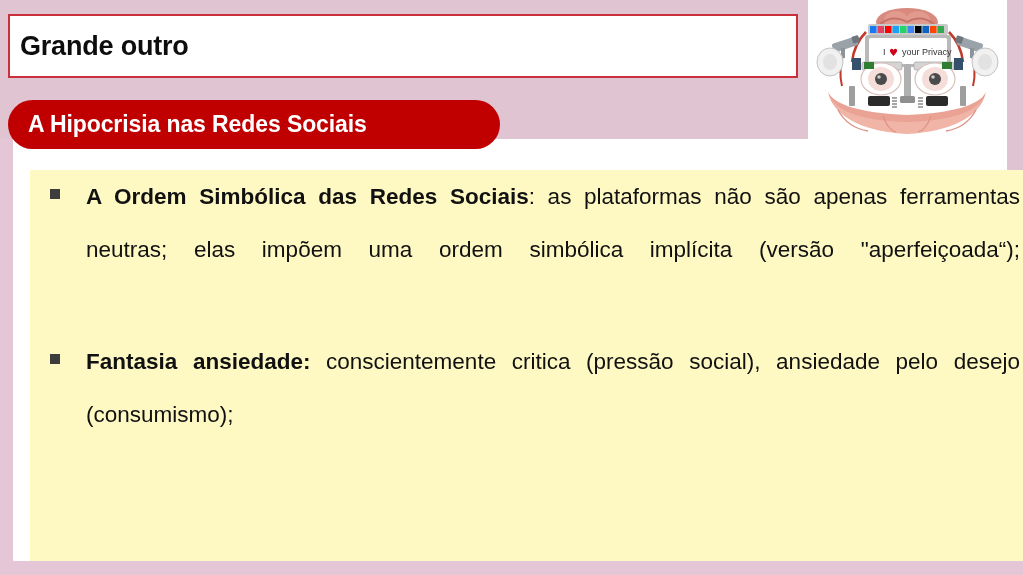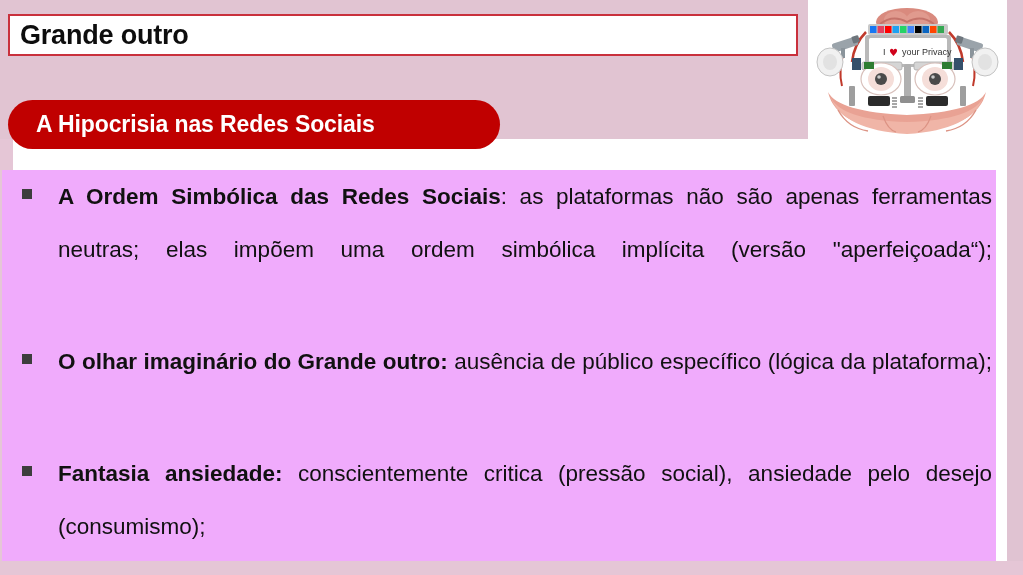--- a/index.html
+++ b/index.html
@@ -47,21 +47,21 @@
     position: absolute;
     left: 0; top: 0;
     width: 808px; height: 139px;
     background: #e1c4d2;
   }
 
   
   .title-box {
     position: absolute;
     left: 8px; top: 14px;
-    width: 790px; height: 42px;
+    width: 790px; height: 64px;
     background: #ffffff;
     border: 2px solid #c9303c;
     box-sizing: border-box;
     display: flex;
     align-items: center;
   }
   .title-text {
     font-size: 27px;
     font-weight: bold;
     color: #0d0d0d;
@@ -81,39 +81,38 @@
     align-items: center;
     box-sizing: border-box;
   }
   .subtitle-text {
     color: #ffffff;
     font-size: 23px;
     font-weight: bold;
     letter-spacing: -0.1px;
     padding-left: 20px;
     line-height: 1;
-    margin-left: 8px;
   }
 
   
   .picture-wrap {
     position: absolute;
     left: 808px; top: 0px;
     width: 199px; height: 139px;
     background: #ffffff;
     overflow: hidden;
   }
   .picture-wrap svg { display: block; }
 
   
   .body-area {
     position: absolute;
-    left: 2px; top: 170px;
+    left: 30px; top: 170px;
     width: 994px; height: 391px;
-    background: #f0abfc;
+    background: #fef9c3;
   }
 
   ul.bullets {
     list-style: none;
     margin: 0;
     padding: 0;
   }
   li.bullet {
     position: relative;
     padding-left: 56px;
@@ -251,23 +250,20 @@
     </svg>
   </div>
 
   <div class="body-area">
     <ul class="bullets">
 
       <li class="bullet">
         <span class="marker"></span><span class="lead">A Ordem Simbólica das Redes Sociais</span><span class="rest">: as plataformas não são apenas ferramentas neutras; elas impõem uma ordem simbólica implícita (versão "aperfeiçoada“);</span>
       </li>
 
-      <li class="bullet">
-        <span class="marker"></span><span class="lead">O olhar imaginário do Grande outro:</span><span class="rest"> ausência de público específico (lógica da plataforma);</span>
-      </li>
 
       <li class="bullet">
         <span class="marker"></span><span class="lead">Fantasia ansiedade:</span><span class="rest"> conscientemente critica (pressão social), ansiedade pelo desejo (consumismo);</span>
       </li>
 
     </ul>
   </div>
 
 </div>
 

